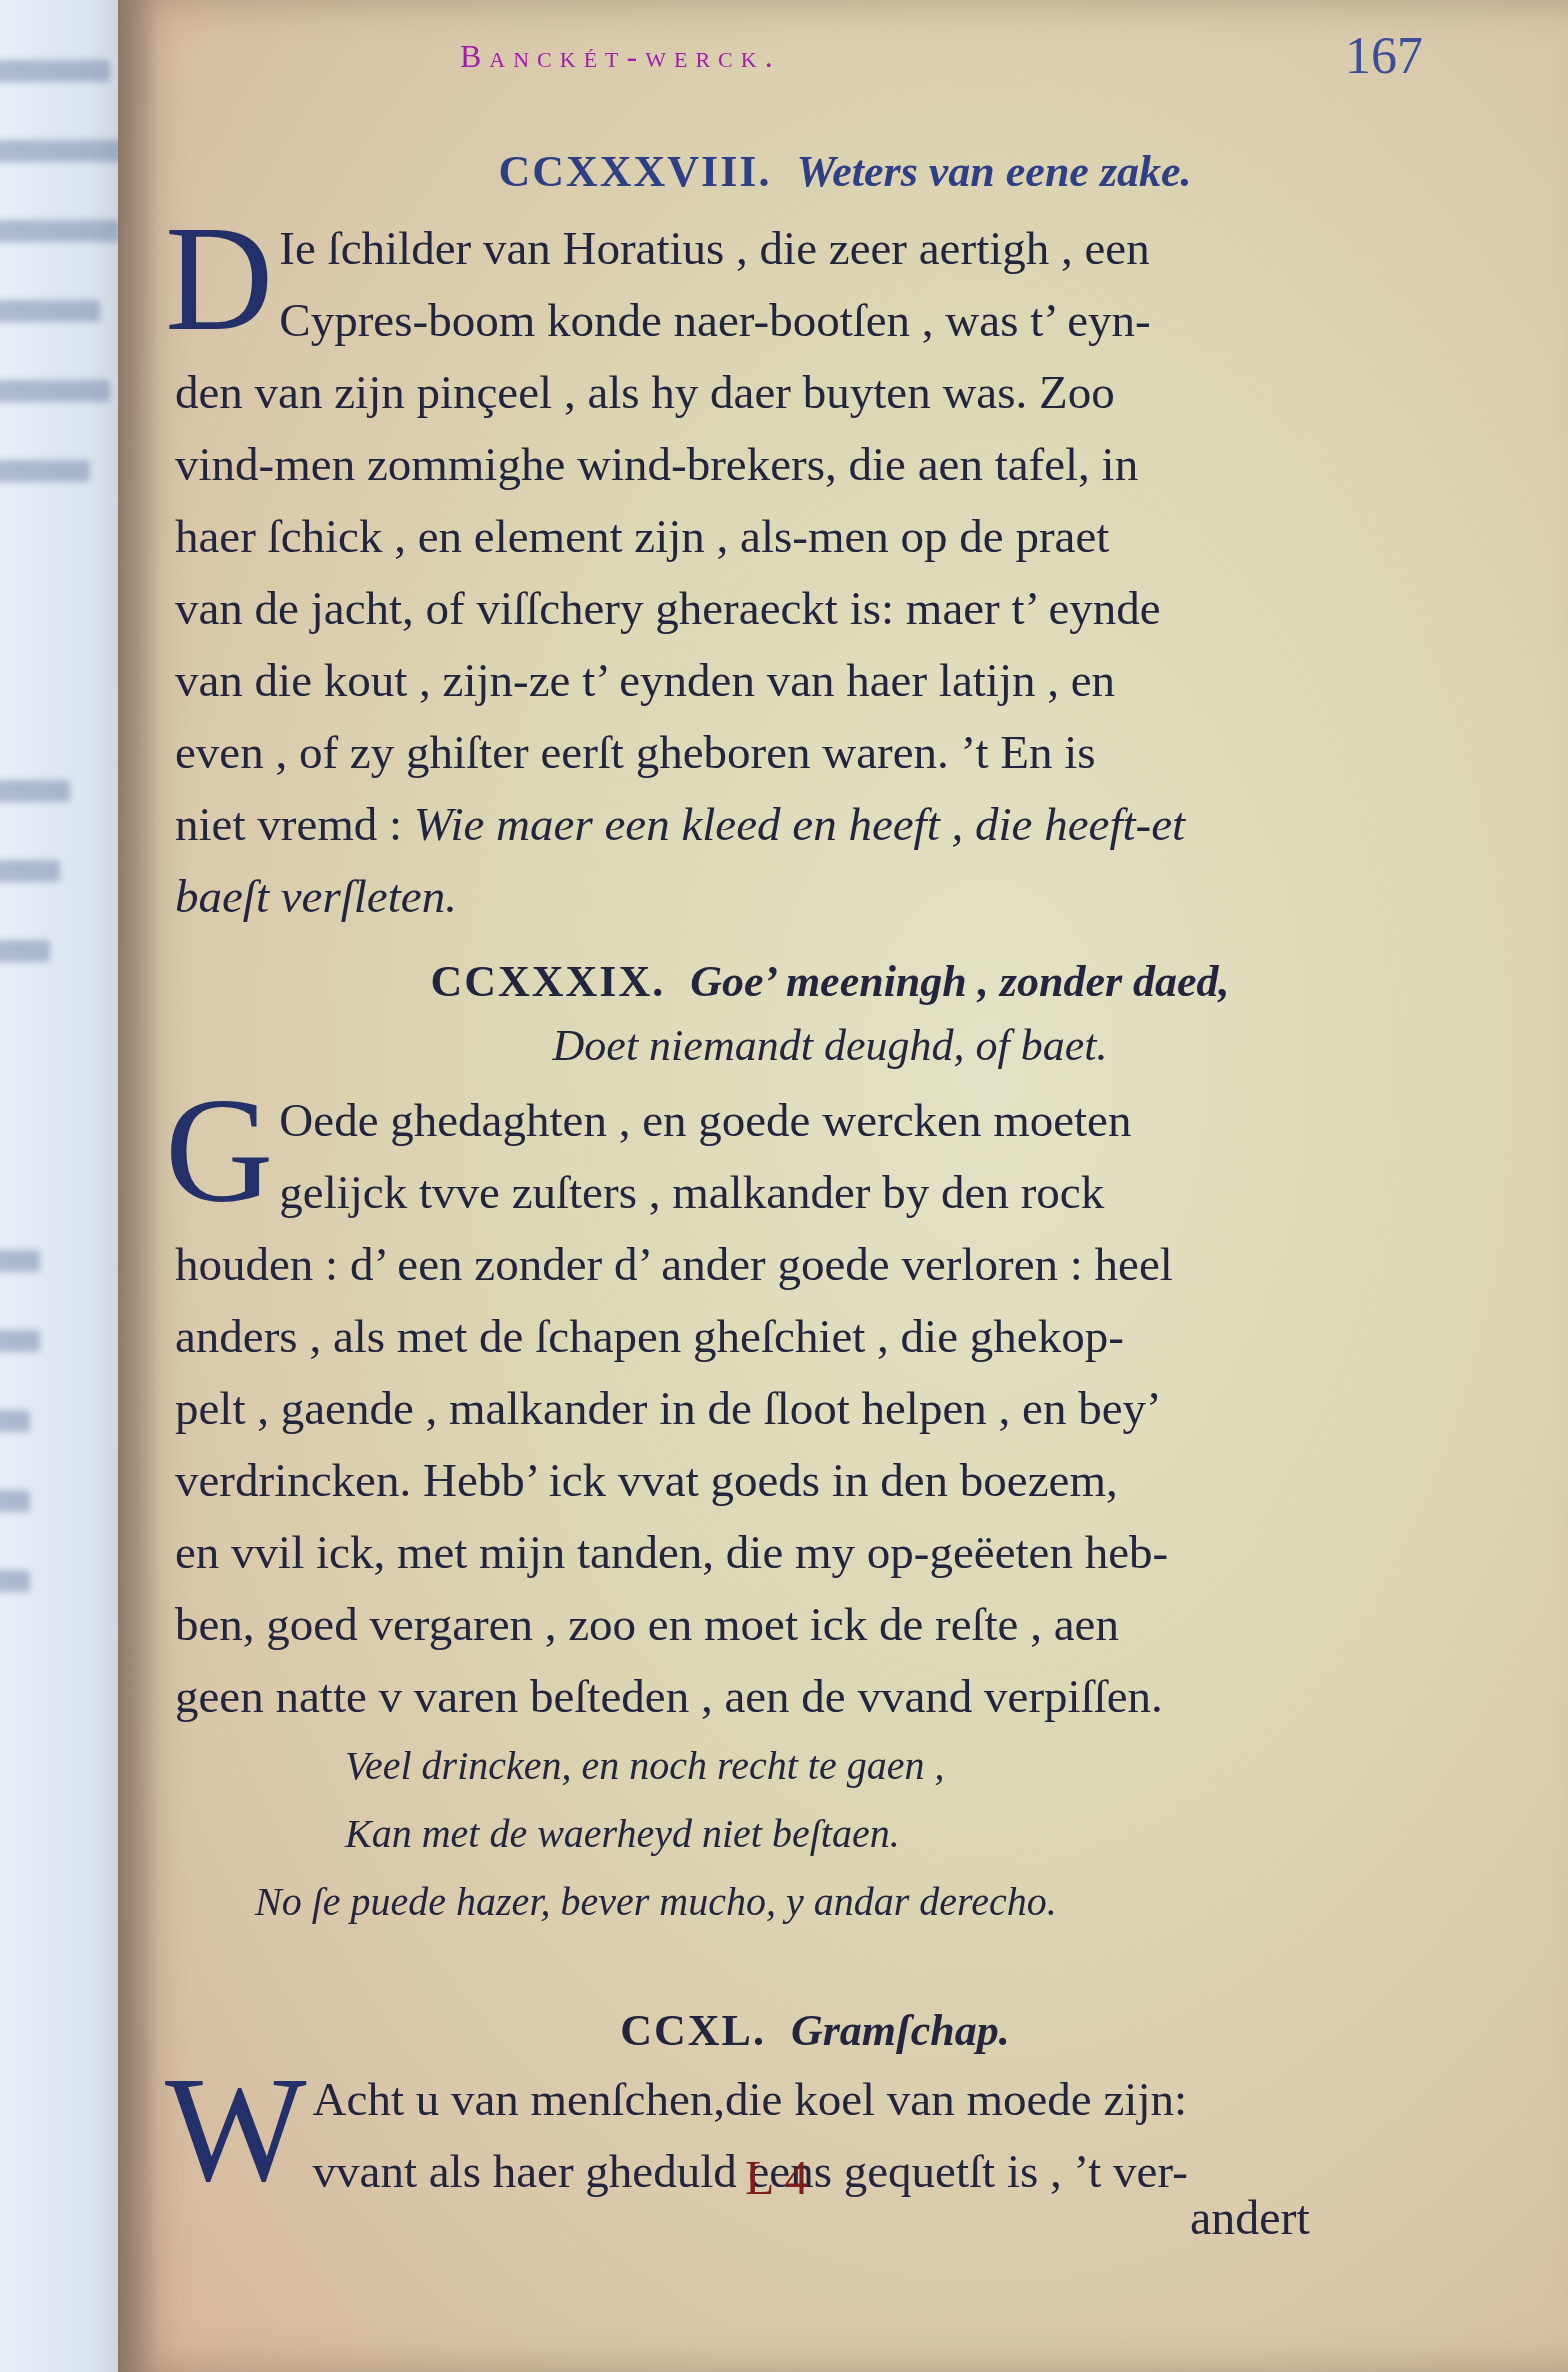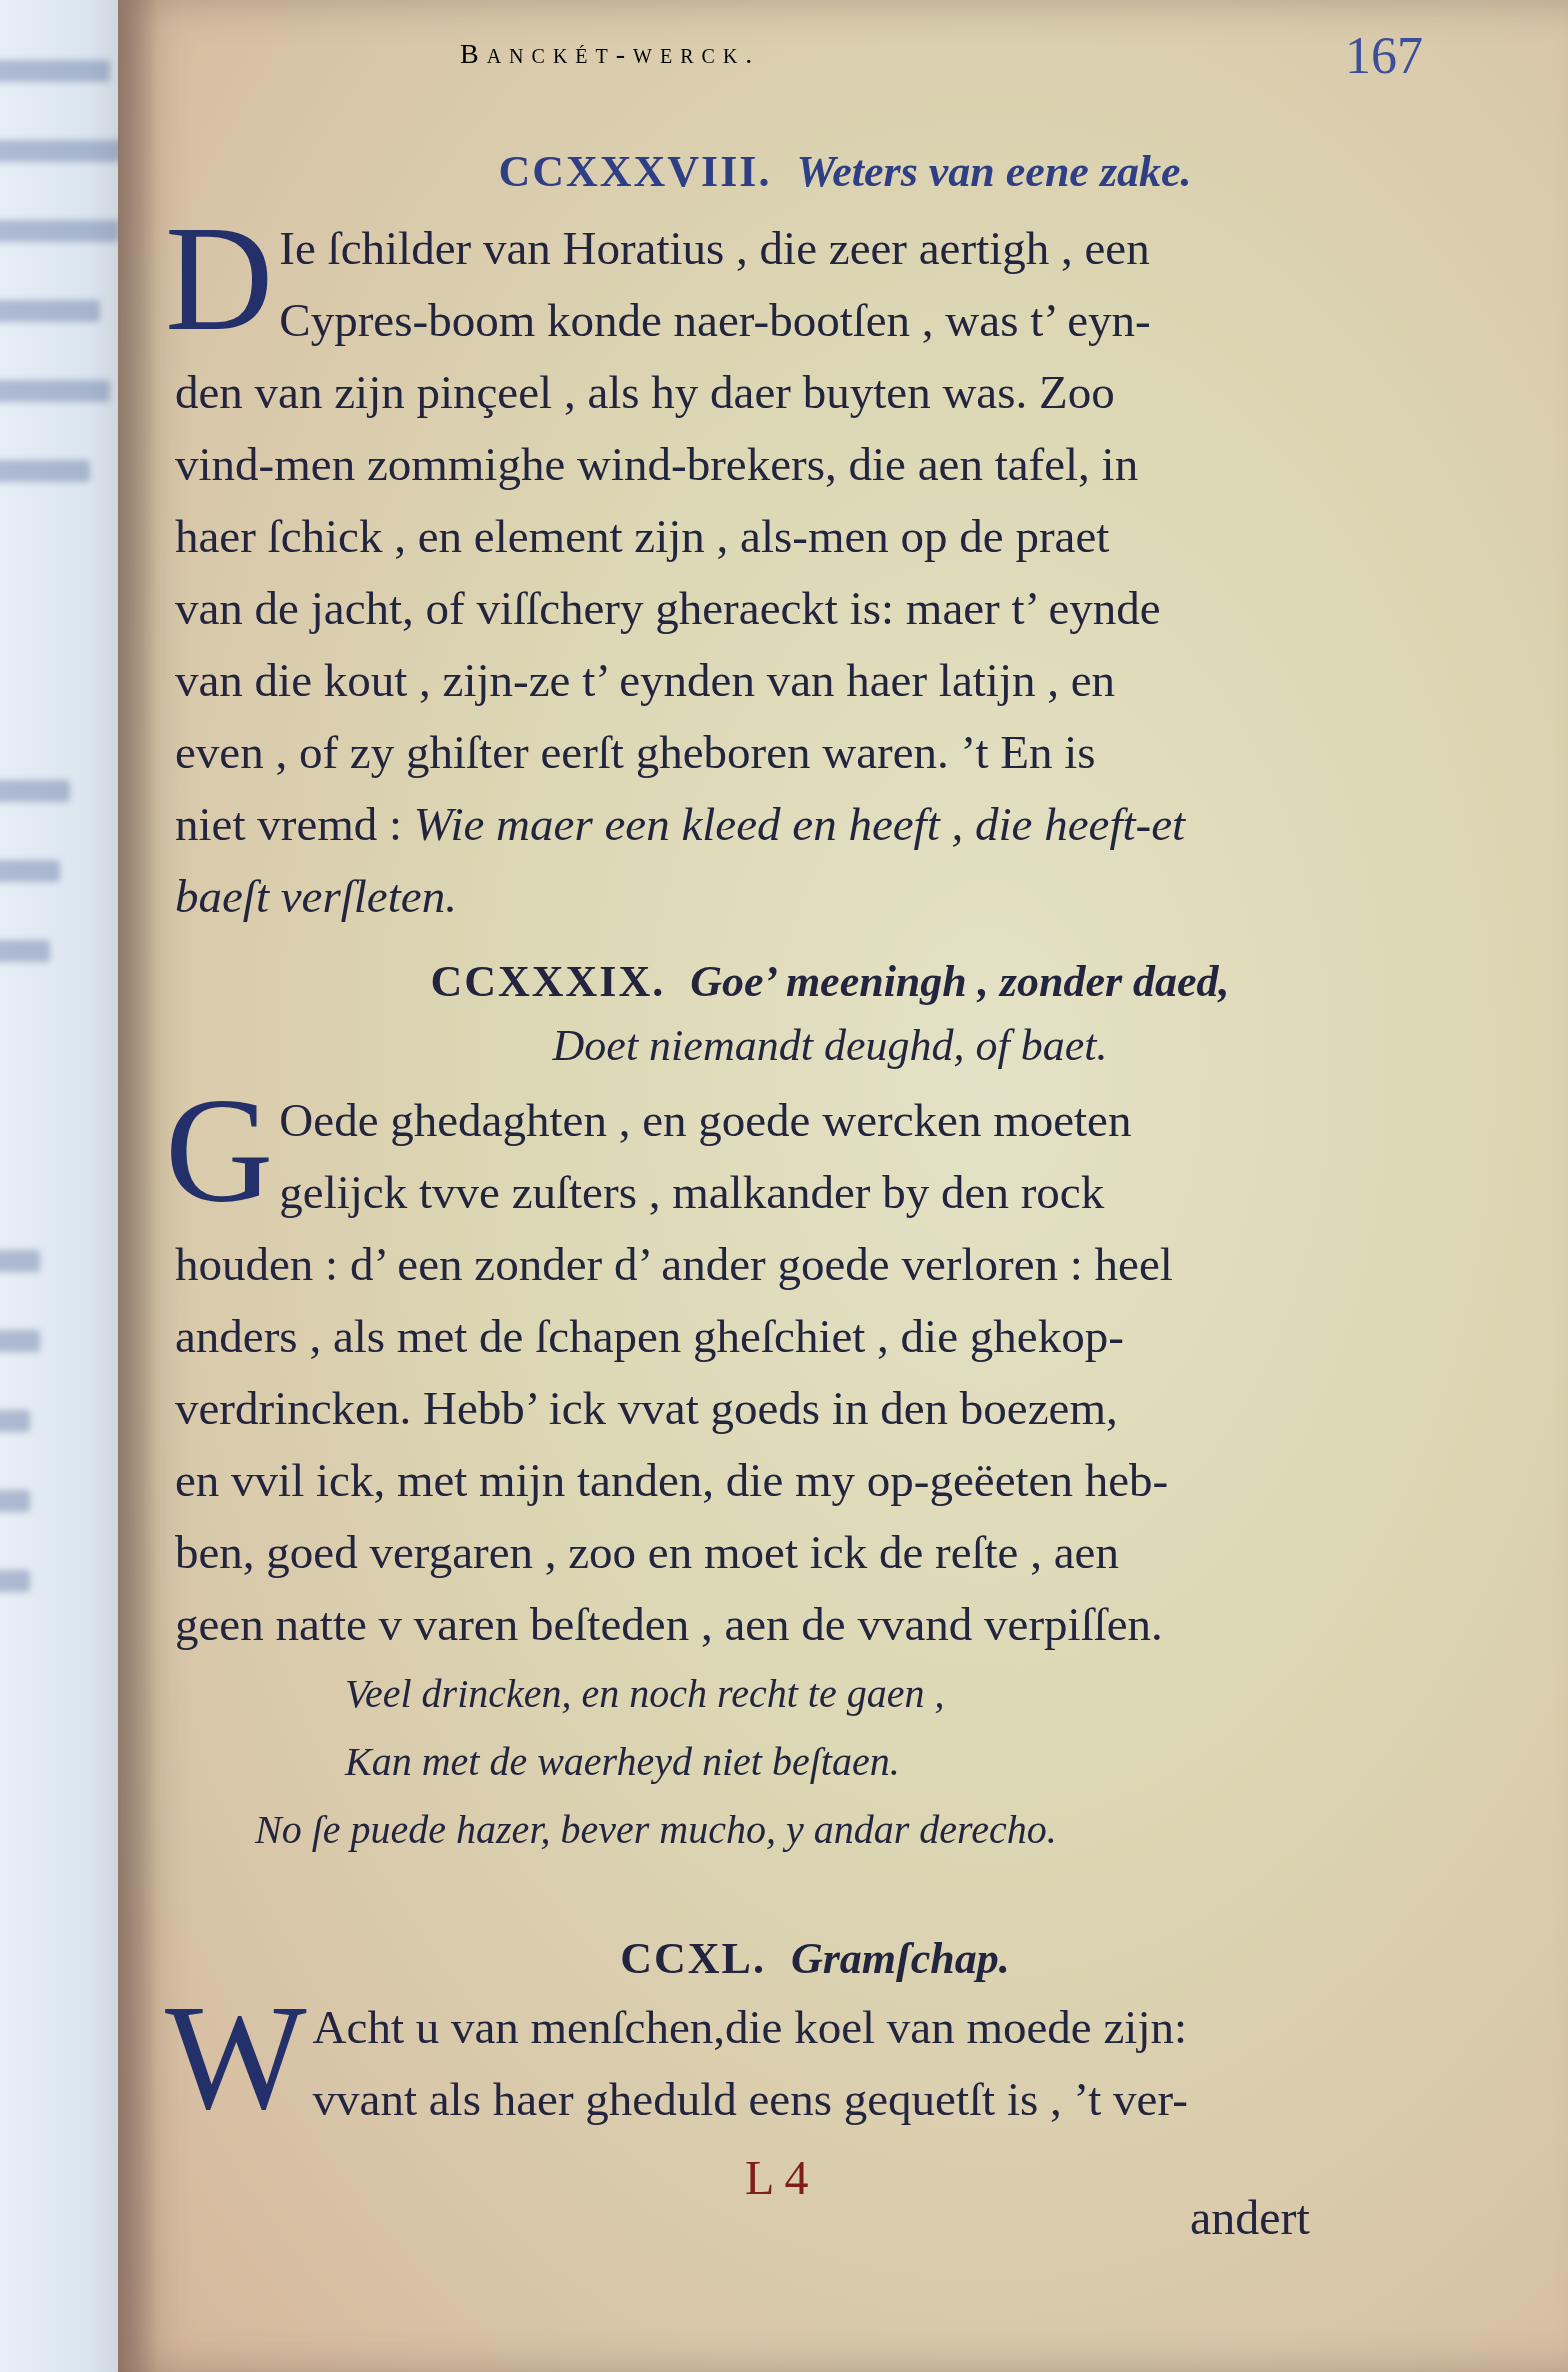--- a/index.html
+++ b/index.html
@@ -21,22 +21,22 @@
     position:absolute; left:118px; top:0; width:1450px; height:2372px;
     background:
       radial-gradient(ellipse at 60% 45%, #e4e2c6 0%, #dcd7b4 40%, #d8c6a8 75%, #d6b49a 100%);
     box-shadow: inset 30px 0 40px rgba(90,70,60,0.35);
   }
   .gutter {
     position:absolute; left:118px; top:0; width:40px; height:2372px;
     background:linear-gradient(90deg,rgba(120,95,85,0.55),rgba(120,95,85,0));
   }
   .running-head {
-    position:absolute; left:460px; top:38px; font-size:28px; letter-spacing:8px;
-    color:#000000; font-variant:small-caps;
+    position:absolute; left:460px; top:38px; font-size:32px; letter-spacing:8px;
+    color:#a21caf; font-variant:small-caps;
   }
   .folio {
     position:absolute; left:1345px; top:26px; font-size:52px; color:#3b4f9a;text-align:right;
   }
   .content { position:absolute; left:175px; top:140px; width:1280px; color:#23253f; }
   .heading { text-align:center; font-size:44px; margin:0; line-height:64px; }
   .heading .num { font-style:normal; letter-spacing:2px; }
   .heading .title { font-style:italic; margin-left:14px; }
   .h1 { color:#2f3f86; padding-left:60px; }
   .para { font-size:47px; line-height:72px; margin:0; text-align:justify; position:relative; }
@@ -105,20 +105,21 @@
   </h2>
   <div class="heading" style="padding-left:30px;">
     <span class="title" style="margin-left:0;">Doet niemandt deughd, of baet.</span>
   </div>
   <div class="para" style="margin-top:6px;">
     <span class="drop">G</span>
     <span class="line">Oede ghedaghten  ,  en goede wercken moeten</span>
     <span class="line">gelijck tvve zuſters ,  malkander by den  rock</span>
     <span class="line" style="clear:left;">houden : d’ een zonder d’ ander goede verloren :  heel</span>
     <span class="line">anders ,  als met de ſchapen gheſchiet ,  die ghekop-</span>
+    <span class="line">pelt , gaende , malkander in de ſloot helpen , en bey’</span>
     <span class="line">verdrincken.  Hebb’ ick vvat goeds in den boezem,</span>
     <span class="line">en vvil ick, met mijn tanden, die my op-geëeten heb-</span>
     <span class="line">ben, goed vergaren ,  zoo en moet ick de reſte ,  aen</span>
     <span class="line">geen natte v varen beſteden , aen de vvand verpiſſen.</span>
   </div>
   <p class="verse indent">Veel drincken, en noch recht te gaen ,</p>
   <p class="verse indent">Kan met de waerheyd niet beſtaen.</p>
   <p class="verse spanish">No ſe puede hazer, bever mucho, y andar derecho.</p>
 
   <h2 class="heading" style="margin-top:63px;padding-left:0;">

